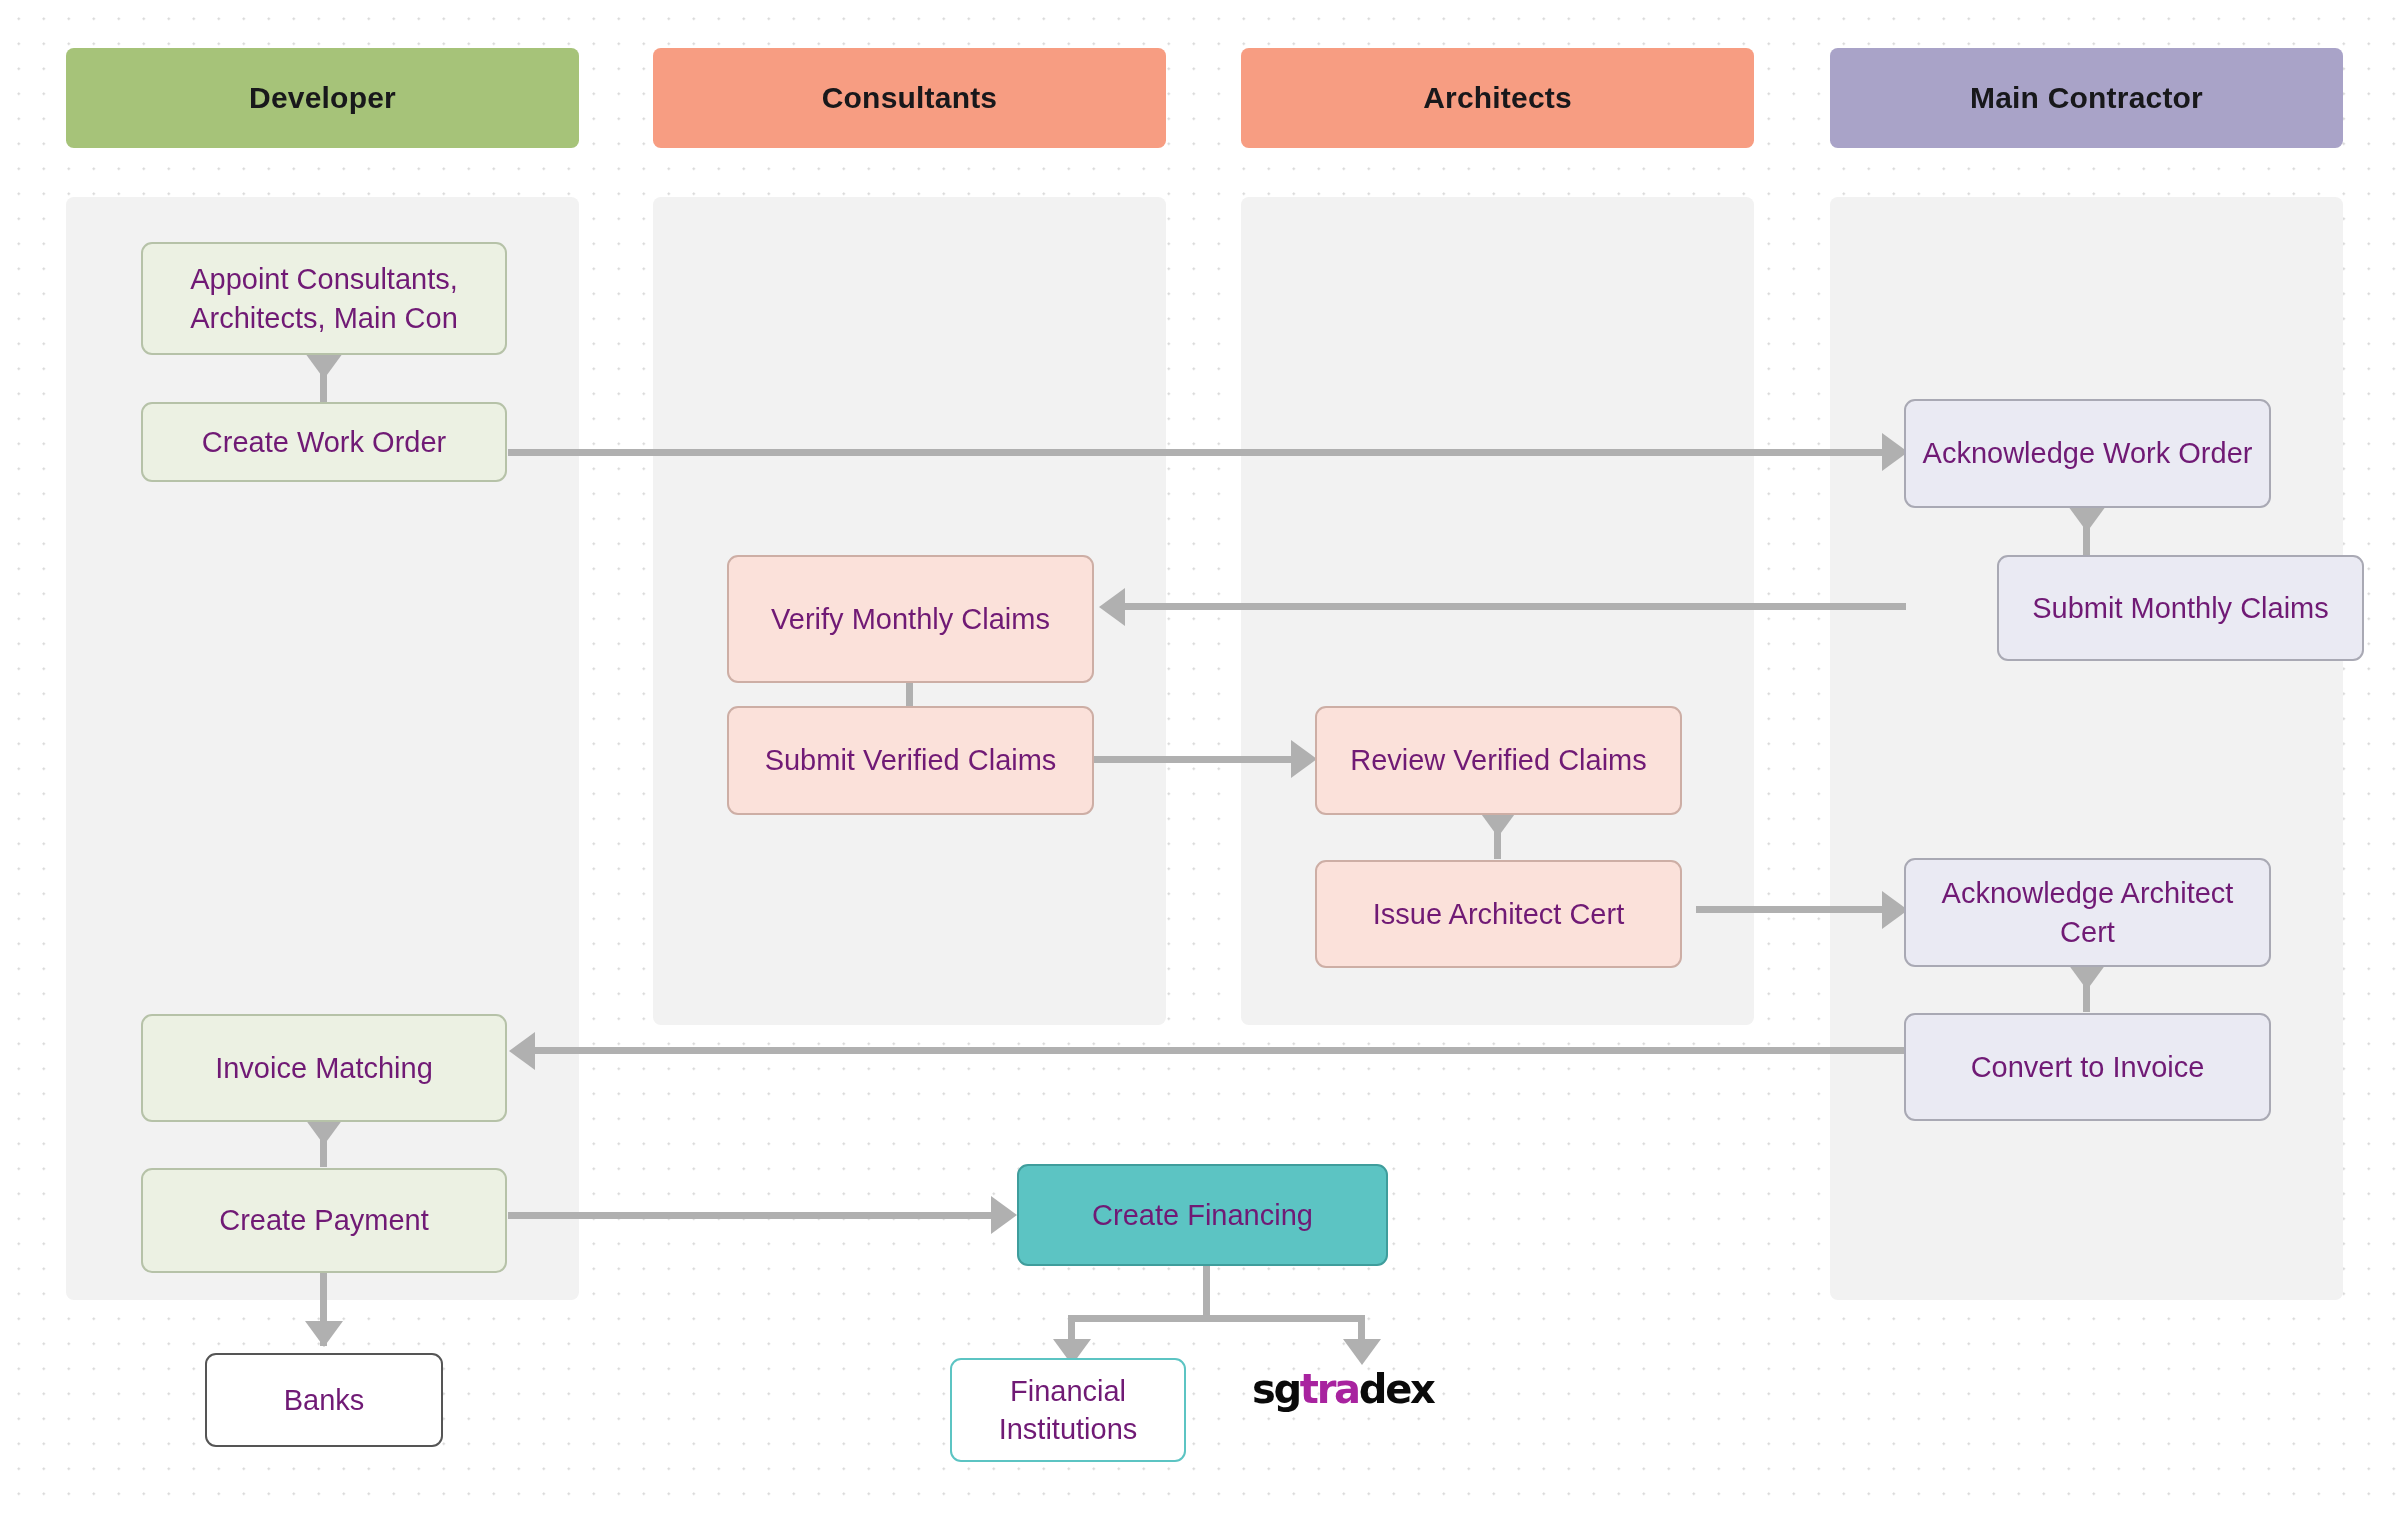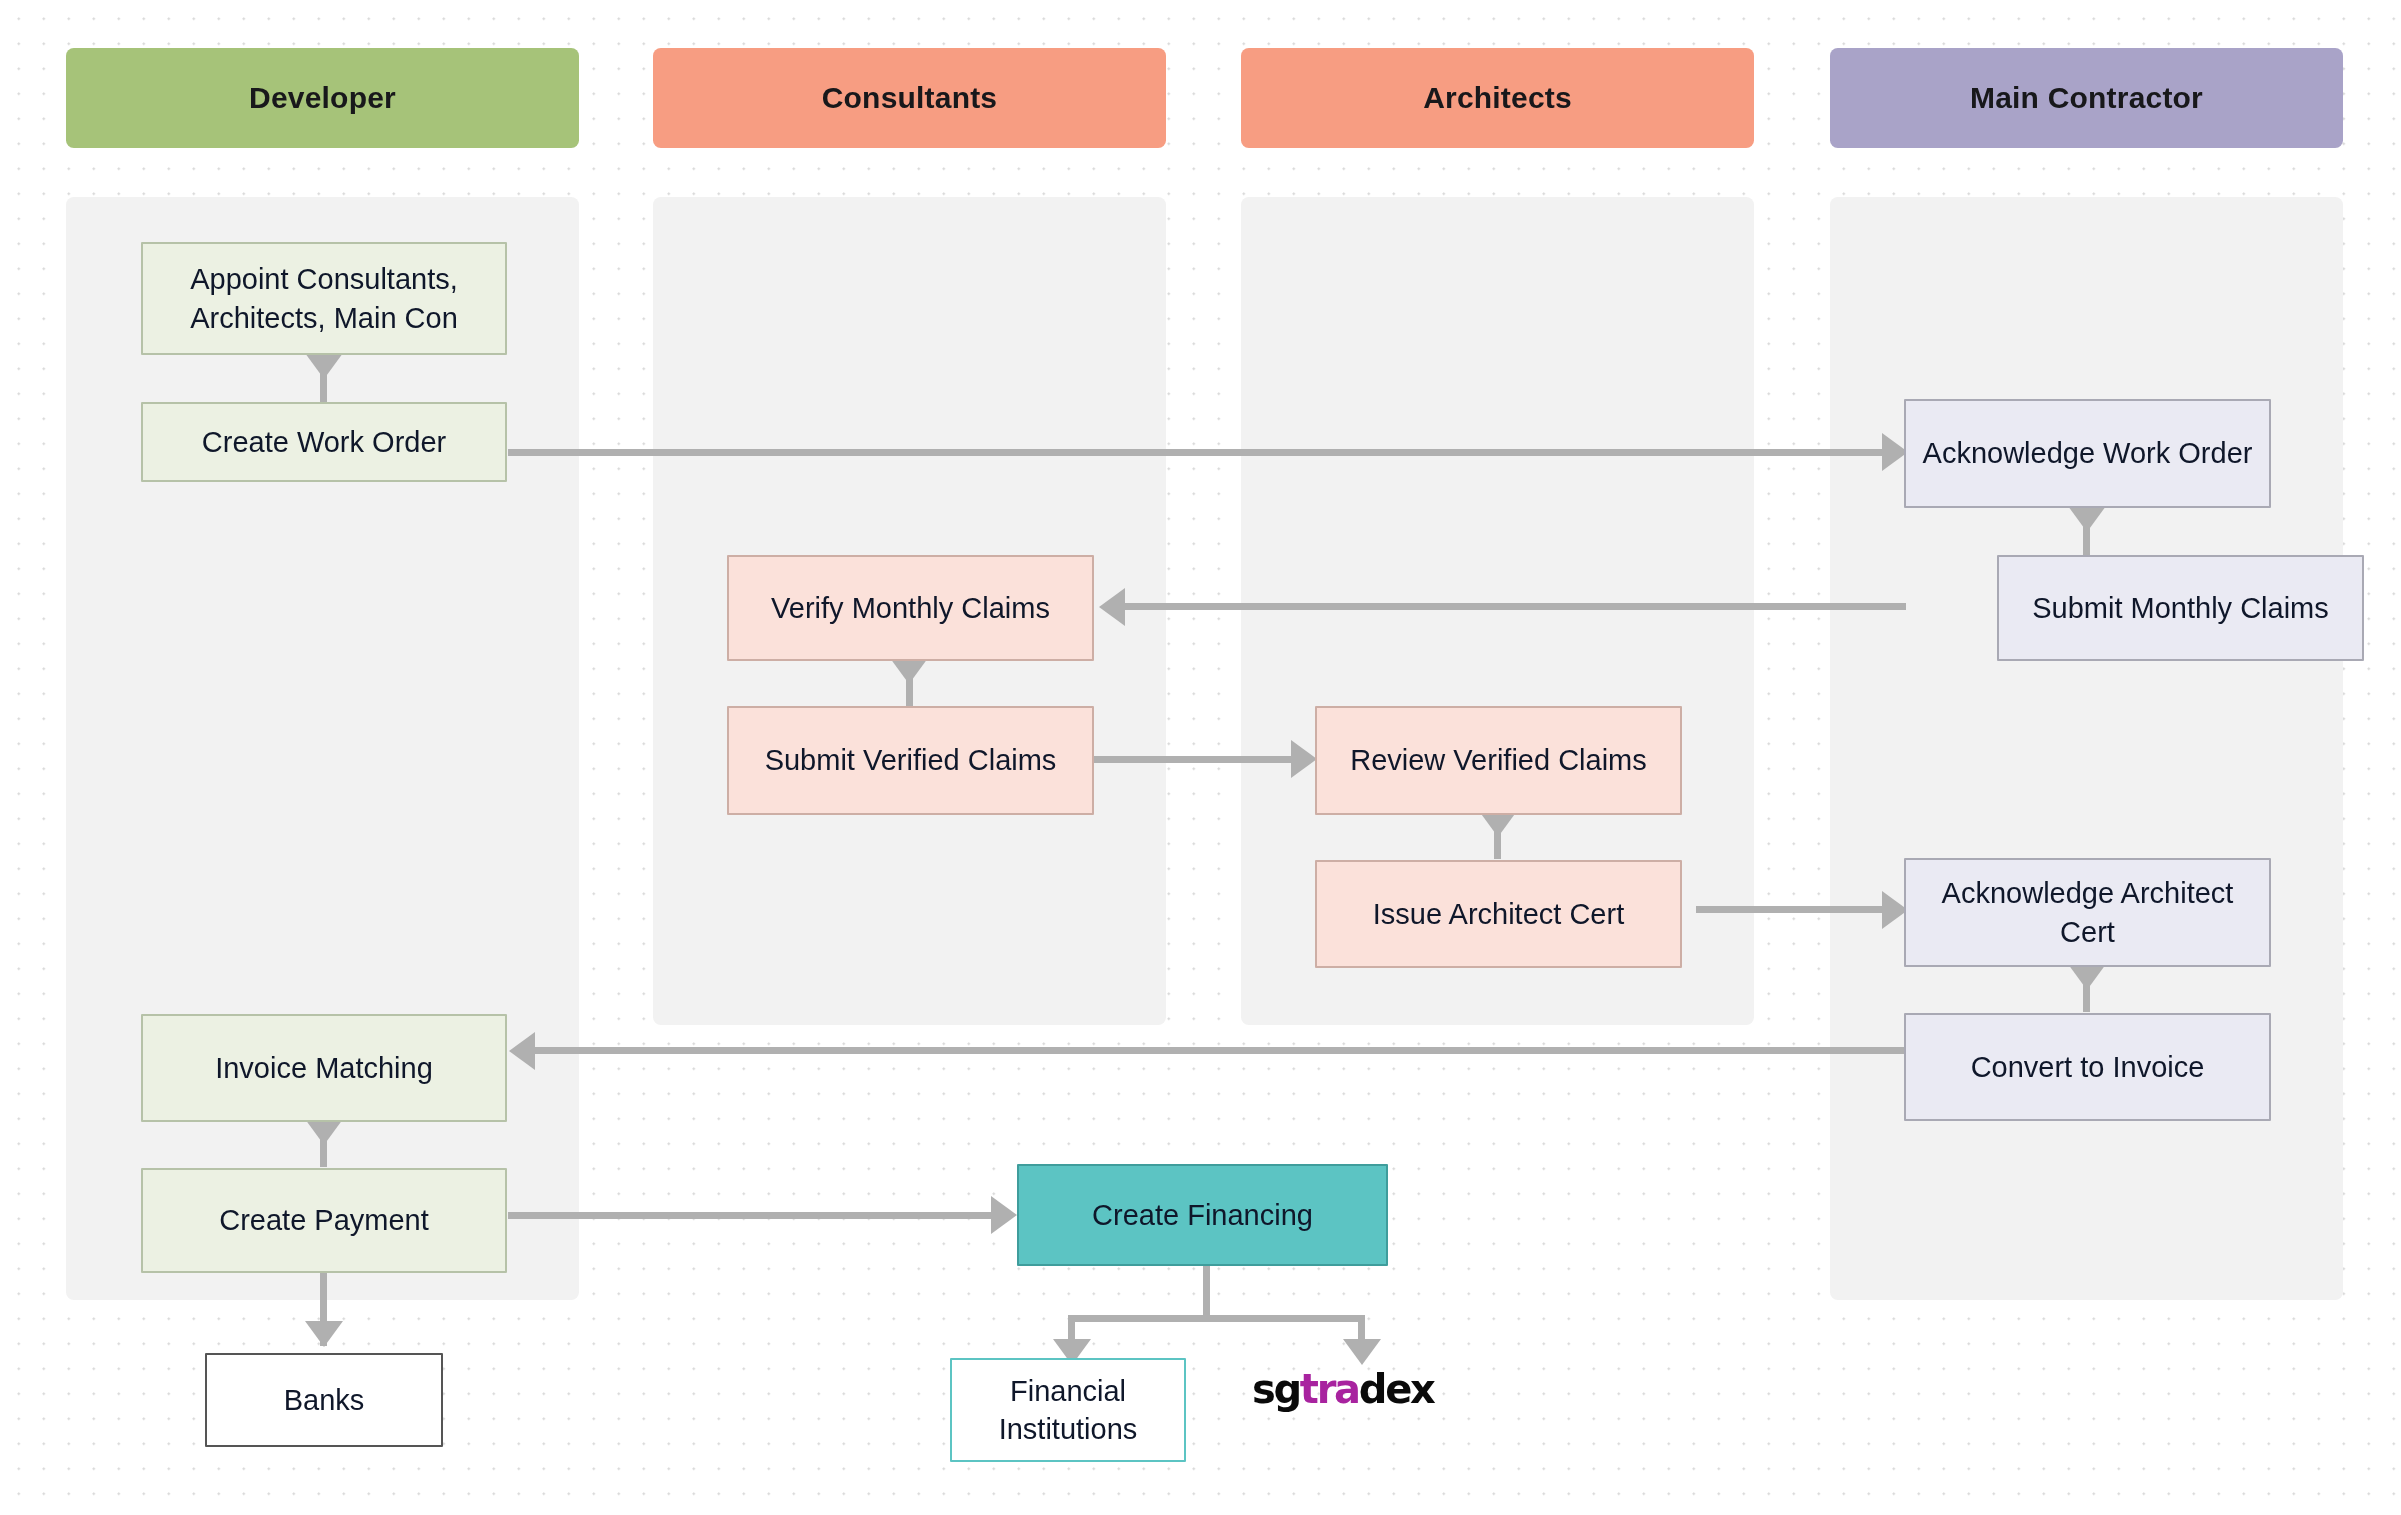--- a/index.html
+++ b/index.html
@@ -34,28 +34,28 @@
   .lane-body {
     position: absolute;
     background: #f2f2f2;
     border-radius: 7.8px;
   }
 
   
   .node {
     position: absolute;
     box-sizing: border-box;
-    border-radius: 1px;
+    border-radius: 11px;
     display: flex;
     align-items: center;
     justify-content: center;
     text-align: center;
     font-size: 29px;
     line-height: 1.32;
-    color: #0f172a;
+    color: #701a75;
     padding: 4.7px 11px;
     z-index: 5;
   }
   .node-green  { background:#ecf1e3; border:2.3px solid #b6c2a8; }
   .node-pink   { background:#fbe1da; border:2.3px solid #cdaea5; }
   .node-purple { background:#eaeaf3; border:2.3px solid #a9a9b4; }
   .node-teal   { background:#5cc4c3; border:2.3px solid #3f9d9c; }
   .node-white-teal { background:#ffffff; border:2.3px solid #5cc4c3; }
   .node-white-dark { background:#ffffff; border:2.3px solid #555555; }
   .h-line {
@@ -179,21 +179,21 @@
   </div>
 
   <div class="node node-white-dark" style="left:205px; top:1353px; width:238px; height:94px;">
     <span>Banks</span>
   </div>
 
   <div class="node node-green" style="left:141px; top:1168px; width:366px; height:105px;">
     <span>Create Payment</span>
   </div>
 
-  <div class="node node-pink" style="left:727px; top:555px; width:367px; height:106px;">
+  <div class="node node-pink" style="left:727px; top:555px; width:367px; height:128px;">
     <span>Verify Monthly Claims</span>
   </div>
 
   <div class="node node-pink" style="left:727px; top:706px; width:367px; height:109px;">
     <span>Submit Verified Claims</span>
   </div>
 
   <div class="node node-pink" style="left:1315px; top:706px; width:367px; height:109px;">
     <span>Review Verified Claims</span>
   </div>

